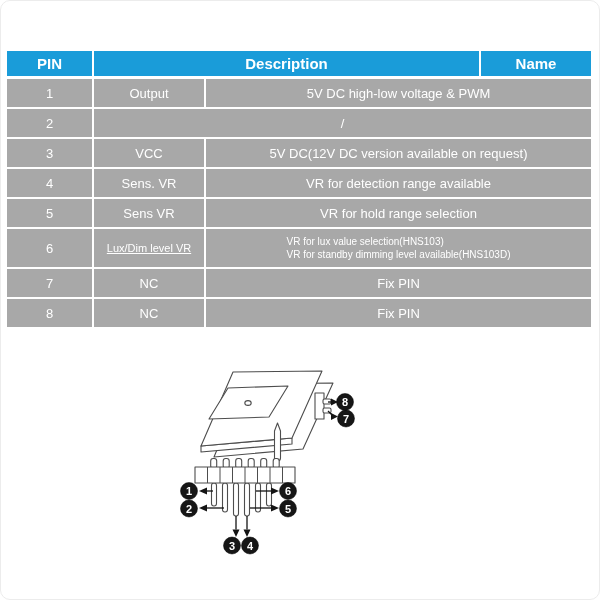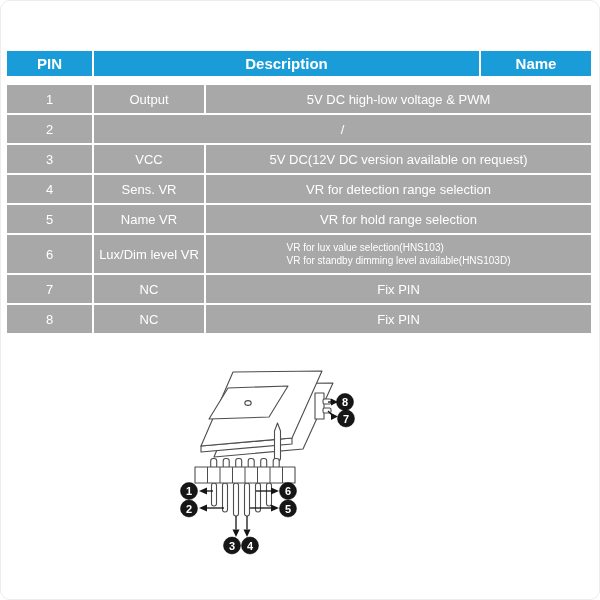--- a/index.html
+++ b/index.html
@@ -7,21 +7,21 @@
     width:600px;height:600px;position:relative;background:#ffffff;
     font-family:"Liberation Sans",sans-serif;overflow:hidden;
   }
   .page-border{
     position:absolute;inset:0;border:1px solid #ececec;border-radius:10px;
     pointer-events:none;
   }
   
   .tbl{position:absolute;left:7px;top:51px;width:584px;}
   .trow{display:flex;gap:2px;margin-bottom:2px;}
-  .trow.head{margin-bottom:9px;}
+  .trow.head{margin-bottom:3px;}
   .cell{
     display:flex;align-items:center;justify-content:center;
     color:#ffffff;text-align:center;
   }
   .c1{width:85px;flex:0 0 85px;}
   .c2{width:110px;flex:0 0 110px;}
   .c3{flex:1;}
   .head .cell{background:#1a9cd9;height:25px;font-weight:bold;font-size:15px;}
   .body-row .cell{background:#a8a8a8;height:28px;font-size:13px;}
   .body-row.tall .cell{height:38px;}
@@ -69,32 +69,32 @@
 
   <div class="trow body-row">
     <div class="cell c1">3</div>
     <div class="cell c2">VCC</div>
     <div class="cell c3">5V DC(12V DC version available on request)</div>
   </div>
 
   <div class="trow body-row">
     <div class="cell c1">4</div>
     <div class="cell c2">Sens. VR</div>
-    <div class="cell c3">VR for detection range selection</div>
+    <div class="cell c3">VR for detection range available</div>
   </div>
 
   <div class="trow body-row">
     <div class="cell c1">5</div>
-    <div class="cell c2">Name  VR</div>
+    <div class="cell c2">Sens  VR</div>
     <div class="cell c3">VR for hold range selection</div>
   </div>
 
   <div class="trow body-row tall">
     <div class="cell c1">6</div>
-    <div class="cell c2" style="font-size:13px;">Lux/Dim level VR</div>
+    <div class="cell c2" style="font-size:11px;text-decoration:underline;">Lux/Dim level VR</div>
     <div class="cell c3">
       <span class="desc-block">
         <span>VR for lux value selection(HNS103)</span><br>
         <span>VR for standby dimming level available(HNS103D)</span>
       </span>
     </div>
   </div>
 
   <div class="trow body-row">
     <div class="cell c1">7</div>

